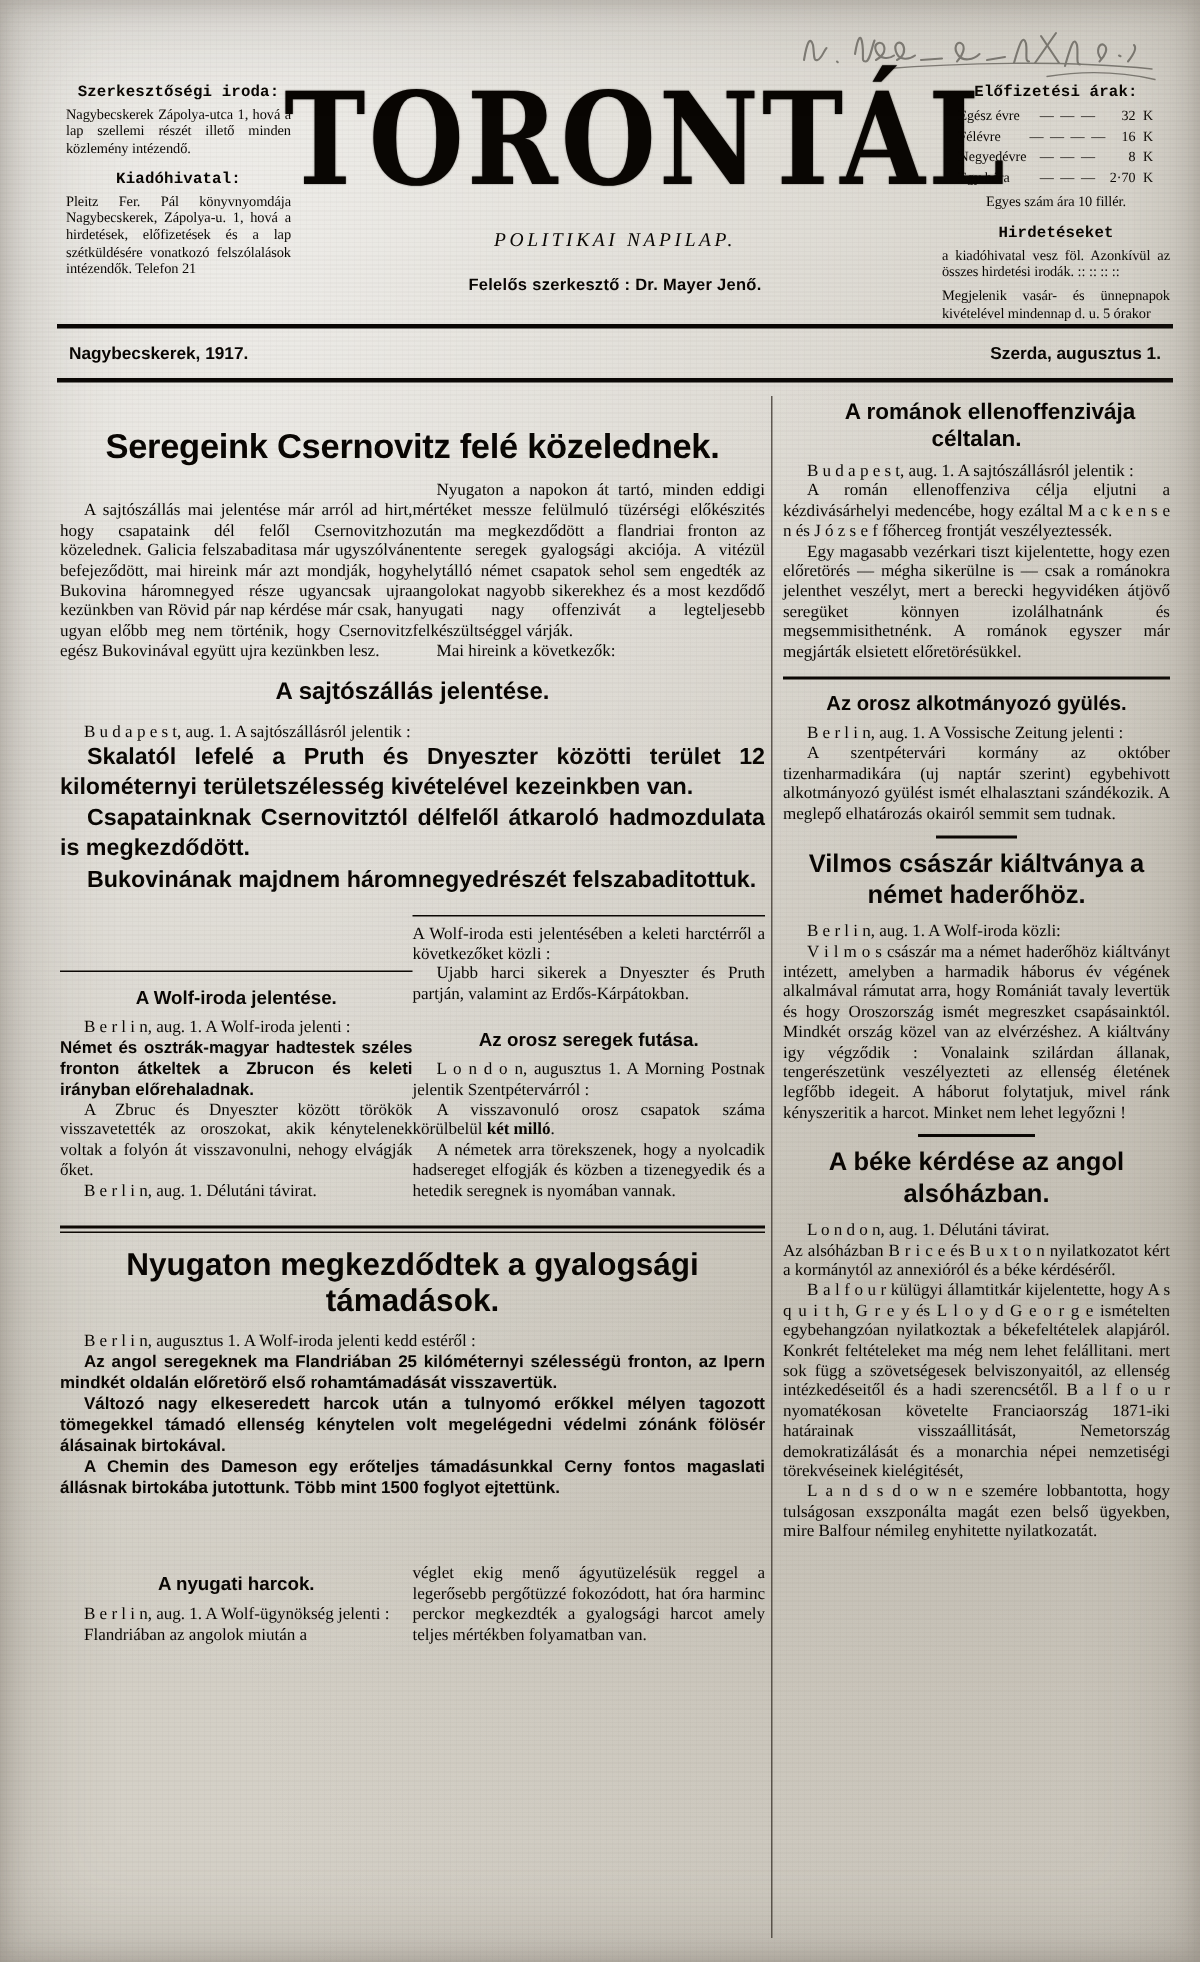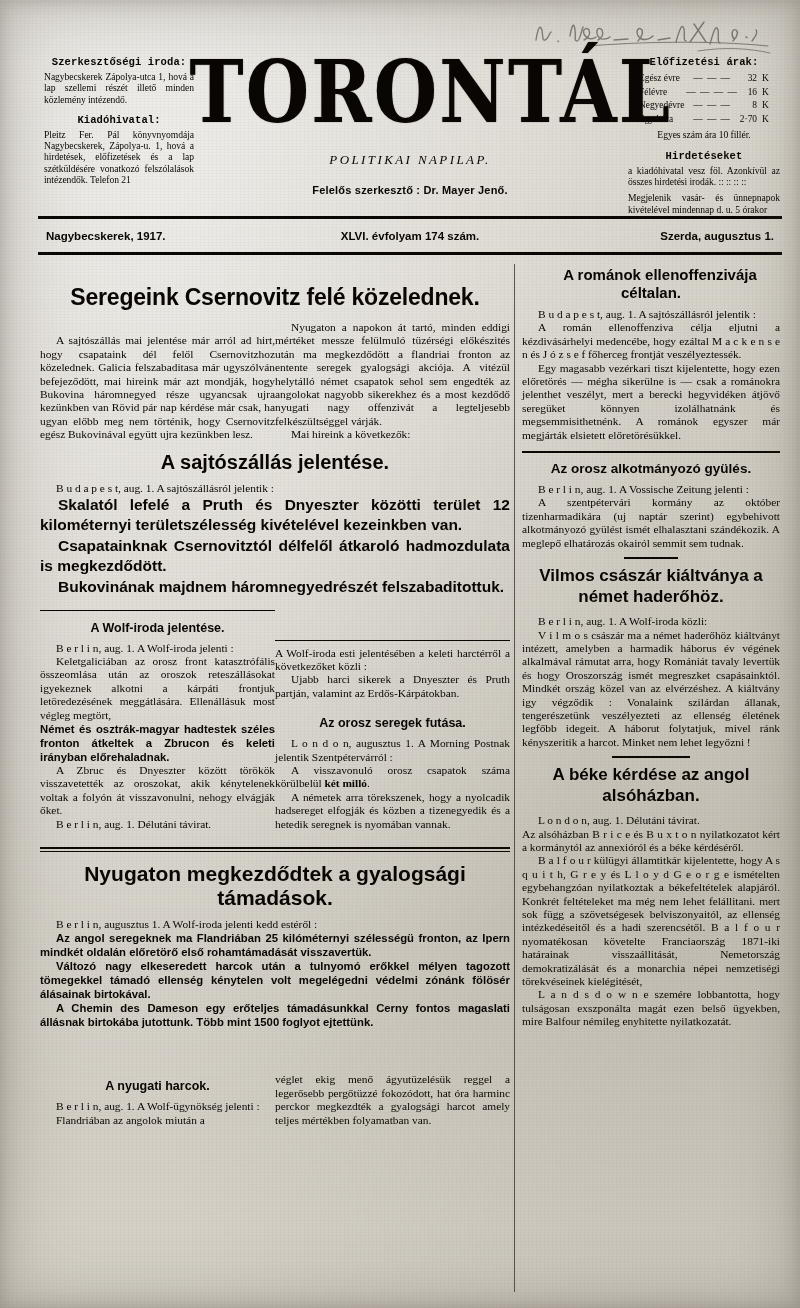--- a/index.html
+++ b/index.html
@@ -77,21 +77,21 @@
 
   .colsep{position:absolute;width:1px;background:#3a332c;opacity:.75;}
 
   .lead{position:absolute;left:2px;top:16px;width:470px;}
   .rightcol{position:absolute;left:484px;top:0px;width:258px;}
 
   h1.head{font-family:"Liberation Sans",sans-serif;font-weight:bold;
     font-size:23px;line-height:27px;text-align:center;margin:4px 0 10px 0;
     letter-spacing:-.2px;}
   h2.head2{font-family:"Liberation Sans",sans-serif;font-weight:bold;
-    font-size:20px;line-height:24px;text-align:center;margin:8px 0 8px 0;}
+    font-size:16px;line-height:24px;text-align:center;margin:8px 0 8px 0;}
   h3.sub{font-family:"Liberation Sans",sans-serif;font-weight:bold;
     font-size:12.5px;line-height:15px;text-align:center;margin:10px 0 6px 0;}
   h3.subr{font-family:"Liberation Sans",sans-serif;font-weight:bold;
     font-size:13.5px;line-height:16px;text-align:center;margin:9px 0 6px 0;}
   h3.subr.big{font-size:15px;line-height:18px;}
 
   p{margin:0 0 0 0;text-align:justify;}
   .txt{font-size:11.4px;line-height:13.4px;text-indent:16px;
     hyphens:auto;letter-spacing:-.02px;}
   .txt.noind{text-indent:0;}
@@ -198,21 +198,20 @@
       <div class="mh-h">Hirdetéseket</div>
       <div class="mh-p">a kiadóhivatal vesz föl. Azonkívül az összes hirdetési irodák. :: ::  ::  ::</div>
       <div class="mh-p" style="margin-top:-4px">Megjelenik vasár- és ünnepnapok kivételével mindennap d. u. 5 órakor</div>
     </div>
   </div>
 
   <div class="rule thick" style="top:208px"></div>
 
   <div class="dateline">
     <span class="l">Nagybecskerek, 1917.</span>
-    <span class="c">XLVI. évfolyam 174  szám.</span>
     <span class="r">Szerda,  augusztus 1.</span>
   </div>
 
   <div class="rule thick" style="top:244px"></div>
 
   <div class="body">
 
     <div class="colsep" style="left:476px;top:0;height:1028px"></div>
 
     <div class="lead">
@@ -234,21 +233,20 @@
       <p class="big">Skalatól lefelé a Pruth és Dnyeszter közötti terület 12 kilométernyi területszélesség kivételével kezeinkben van.</p>
       <p class="big">Csapatainknak Csernovitztól délfelől átkaroló hadmozdulata is megkezdődött.</p>
       <p class="big">Bukovinának majdnem háromnegyedrészét felszabaditottuk.</p>
 
       <div class="two" style="margin-top:10px">
 
         <div>
           <div class="sep-h2"></div>
           <h3 class="sub">A Wolf-iroda jelentése.</h3>
           <p class="txt">B e r l i n, aug. 1.  A Wolf-iroda jelenti :</p>
-          <p class="txt">Keletgaliciában az orosz front katasztrófális összeomlása után az oroszok reteszállásokat igyekeznek alkotni a kárpáti frontjuk letöredezésének meggátlására. Ellenállásuk most végleg megtört,</p>
           <p class="bld" style="text-indent:0">Német és osztrák-magyar hadtestek széles fronton átkeltek a Zbrucon és keleti irányban előrehaladnak.</p>
           <p class="txt">A Zbruc és Dnyeszter között törökök visszavetették az oroszokat, akik kénytelenek voltak a folyón át visszavonulni, nehogy elvágják őket.</p>
           <p class="txt">B e r l i n, aug. 1. Délutáni távirat.</p>
         </div>
 
         <div>
           <div class="sep-h2"></div>
           <p class="txt noind" style="margin-top:6px">A Wolf-iroda esti jelentésében a keleti harctérről a következőket közli :</p>
           <p class="txt">Ujabb harci sikerek a Dnyeszter és Pruth partján, valamint az Erdős-Kárpátokban.</p>
 

